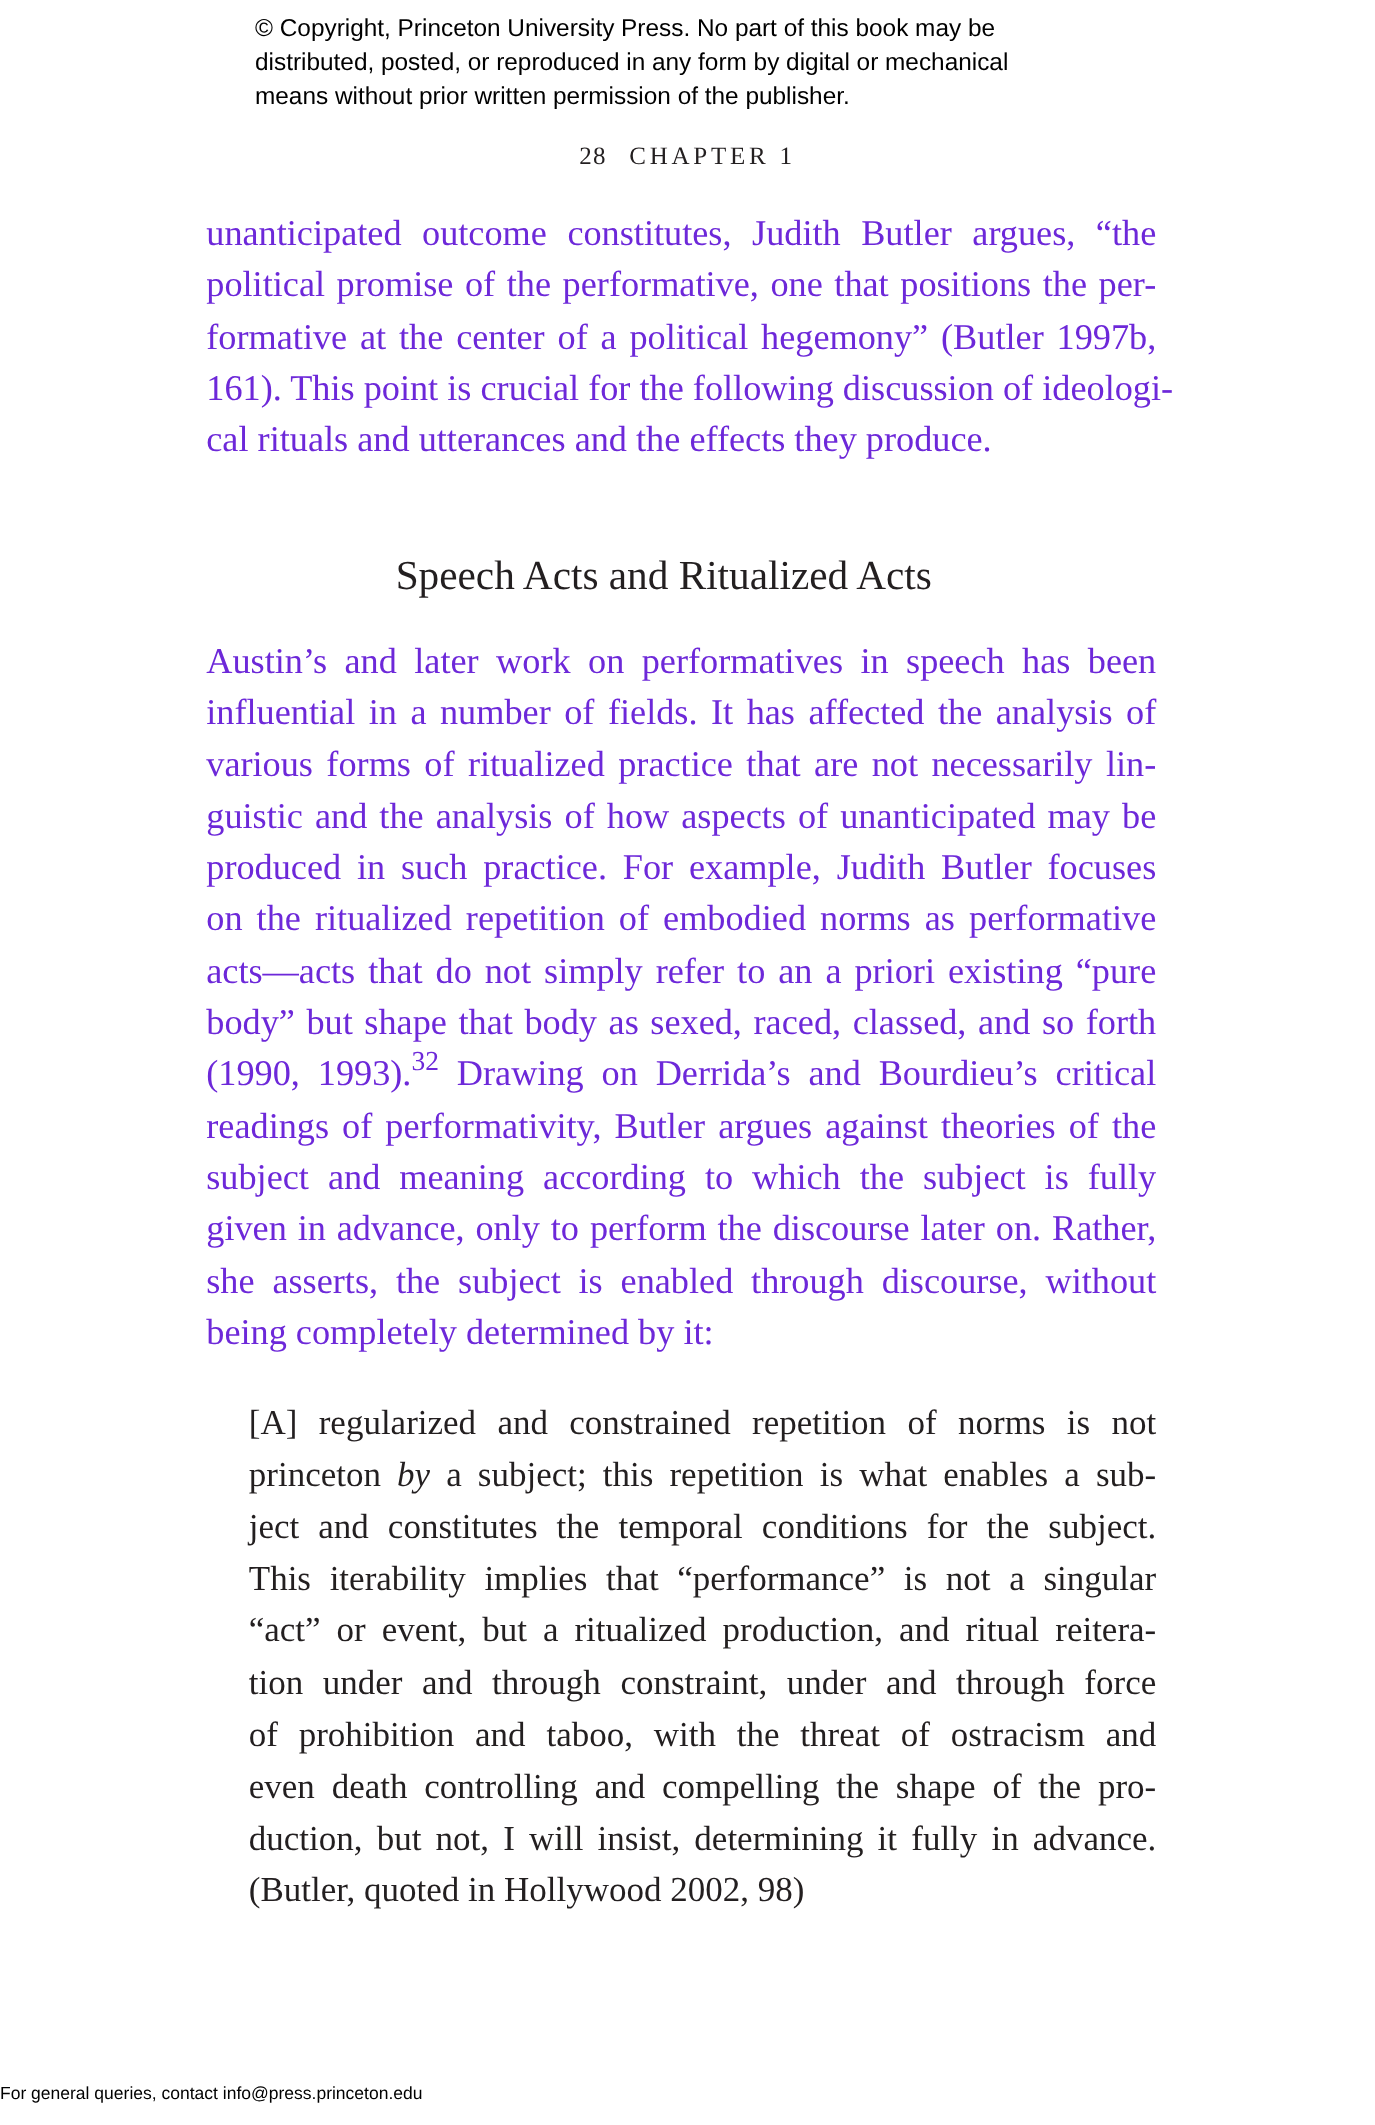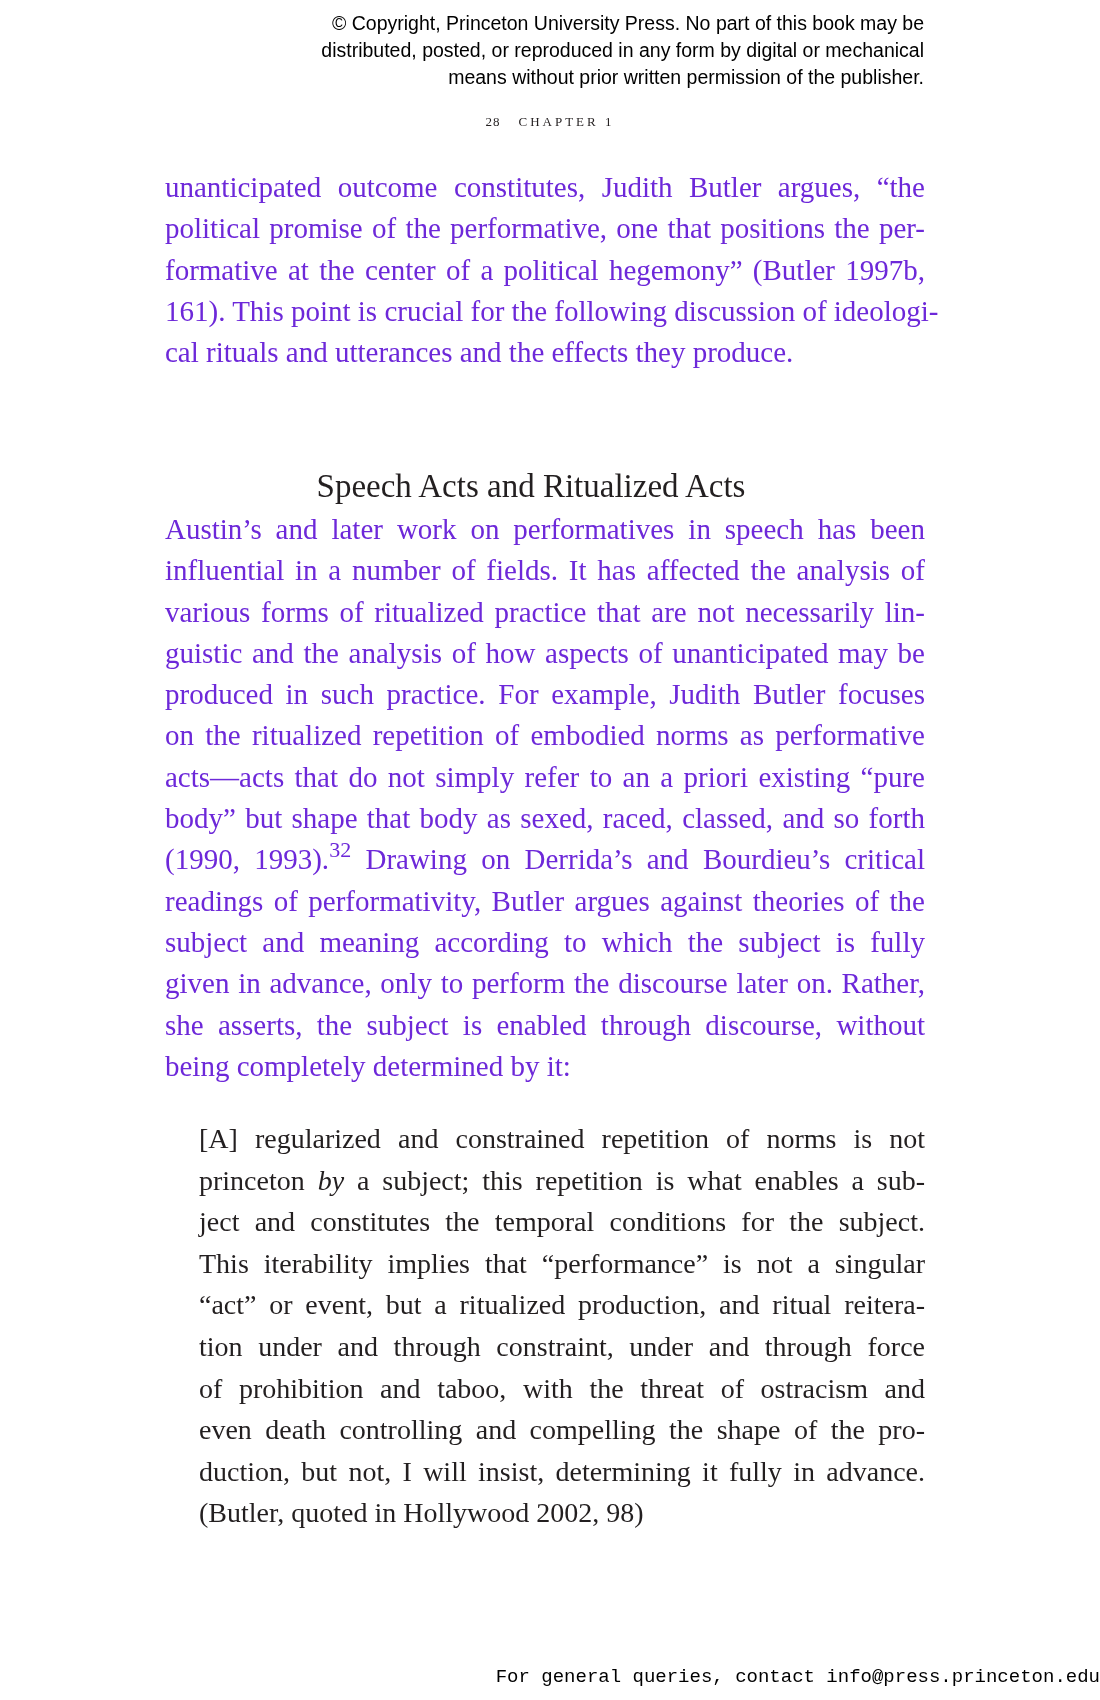--- a/index.html
+++ b/index.html
@@ -1,47 +1,47 @@
 <!DOCTYPE html>
 <html><head>
   <meta charset="utf-8">
   <style>
     html, body { margin: 0; padding: 0; background: #ffffff; }
     body { width: 1100px; height: 1700px; position: relative; overflow: hidden; color: #231f20; }
     .copyright {
       position: absolute; left: 204px; top: 10px; width: 720px;
       font-family: "Liberation Sans", sans-serif; font-size: 19.5px; line-height: 27px; color: #000;
     }
-    .copyright div { white-space: nowrap; text-align: right; }
+    .copyright div { white-space: nowrap; }
     .running-head {
       position: absolute; left: 0; width: 1100px; top: 114px; text-align: center;
-      font-family: "Liberation Serif", serif; font-size: 13px; letter-spacing: 3px; color: #231f20;
+      font-family: "Liberation Serif", serif; font-size: 20px; letter-spacing: 3px; color: #231f20;
     }
     .running-head .pnum { margin-right: 18px; letter-spacing: 1px; }
     .body-text {
       position: absolute; left: 165px; width: 760px;
       font-family: "Liberation Serif", serif; font-size: 29px; line-height: 41.3px; color: #6d28d9;
     }
     .line { white-space: nowrap; display: block; text-align: justify; text-align-last: justify; height: 41.3px; }
     .line.last { text-align-last: left; }
     .p1 { top: 167px; }
     .heading {
       position: absolute; left: 0; width: 1062px; top: 443px; text-align: center;
-      font-family: "Liberation Serif", serif; font-size: 33px; color: #231f20; margin-top: 25px;
+      font-family: "Liberation Serif", serif; font-size: 33px; color: #231f20;
     }
     .p2 { top: 509px; }
     .quote {
       position: absolute; left: 199px; width: 726px; top: 1118px;
       font-family: "Liberation Serif", serif; font-size: 28px; line-height: 41.6px; color: #231f20;
     }
     .quote .line { height: 41.6px; }
     sup { font-size: 22px; line-height: 0; vertical-align: 12px; }
     .footer {
-      position: absolute; left: 0; width: 1100px; top: 1666px; text-align: right;
-      font-family: Liberation Mono, monospace; font-size: 19px; color: #000;
+      position: absolute; left: 0; width: 1100px; top: 1666px; text-align: left;
+      font-family: Liberation Sans, sans-serif; font-size: 14px; color: #000;
     }
   </style>
 </head>
 <body>
 
 <div class="copyright">
   <div>© Copyright, Princeton University Press. No part of this book may be</div>
   <div>distributed, posted, or reproduced in any form by digital or mechanical</div>
   <div>means without prior written permission of the publisher.</div>
 </div>

